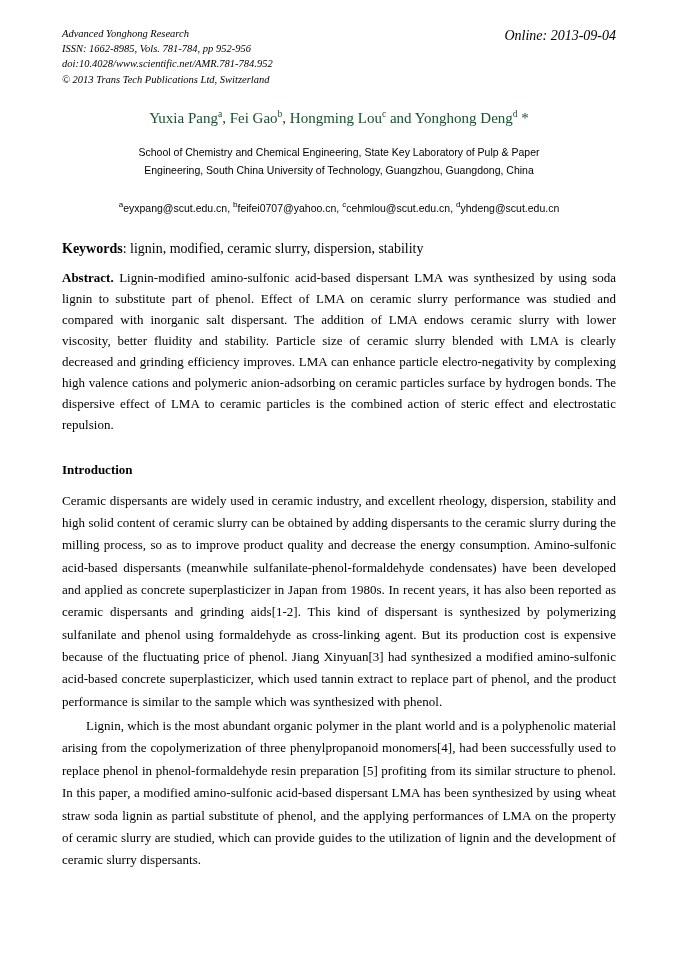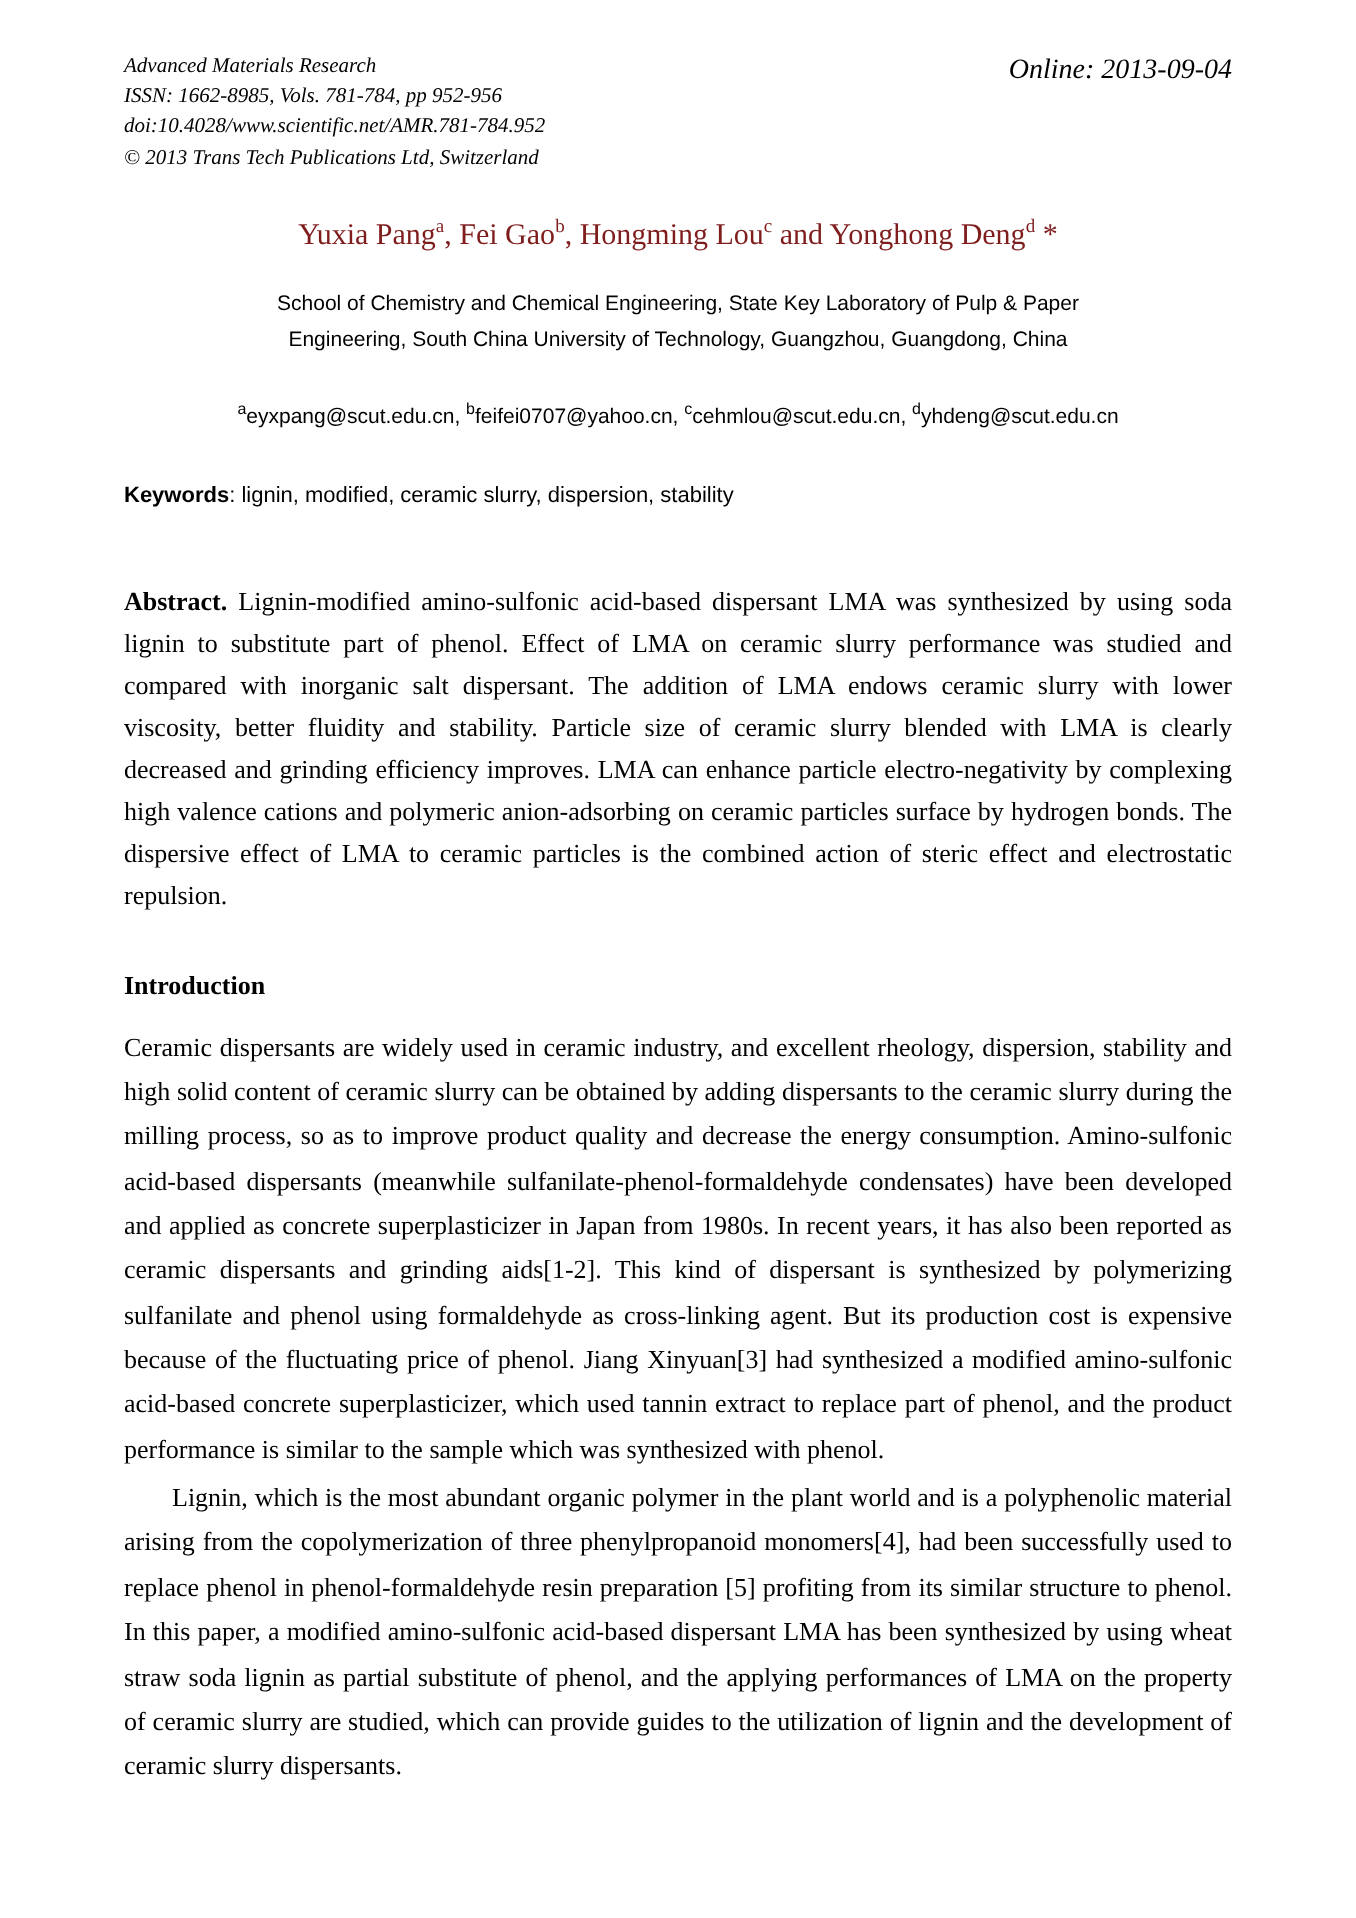--- a/index.html
+++ b/index.html
@@ -44,21 +44,21 @@
     font-size: 15.5px;
     text-align: center;
     line-height: 1.45;
     margin: 0 6px 20px 6px;
     color: #000;
   }
   .authors {
     font-size: 15px;
     text-align: center;
     margin-bottom: 16px;
-    color: #7f1d1d;
+    color: #14532d;
   }
   .authors sup {
     font-size: 9.5px;
     vertical-align: super;
   }
   .affiliation {
     font-family: "Liberation Sans", sans-serif;
     font-size: 10.5px;
     text-align: center;
     line-height: 1.75;
@@ -71,23 +71,23 @@
     text-align: center;
     margin-bottom: 28px;
     color: #000;
     margin-top: 20px;
   }
   .emails sup {
     font-size: 8px;
     vertical-align: super;
   }
   .keywords {
-    font-family: Liberation Sans, sans-serif;
-    font-size: 11px;
-    margin-bottom: 36px;
+    font-family: Liberation Serif, serif;
+    font-size: 14px;
+    margin-bottom: 10px;
     color: #000;
   }
   .keywords b {
     font-weight: bold;
   }
   .abstract {
     font-size: 13px;
     line-height: 1.62;
     text-align: justify;
     color: #000;
@@ -113,21 +113,21 @@
     text-indent: 24px;
   }
 </style>
 </head>
 <body>
 
 <div class="page">
 
   <div class="header-block">
     <span class="header-right">Online: 2013-09-04</span>
-    <span class="header-left">Advanced Materials Research</span>
+    <span class="header-left">Advanced Yonghong Research</span>
     <span class="header-left">ISSN: 1662-8985, Vols. 781-784, pp 952-956</span>
     <span class="header-left">doi:10.4028/www.scientific.net/AMR.781-784.952</span>
     <span class="header-left">© 2013 Trans Tech Publications Ltd, Switzerland</span>
   </div>
 
 
   <div class="authors">
     <span>Yuxia Pang</span><sup>a</sup><span>, </span><span>Fei Gao</span><sup>b</sup><span>, </span><span>Hongming Lou</span><sup>c</sup><span> and </span><span>Yonghong Deng</span><sup>d</sup><span> *</span>
   </div>
 

